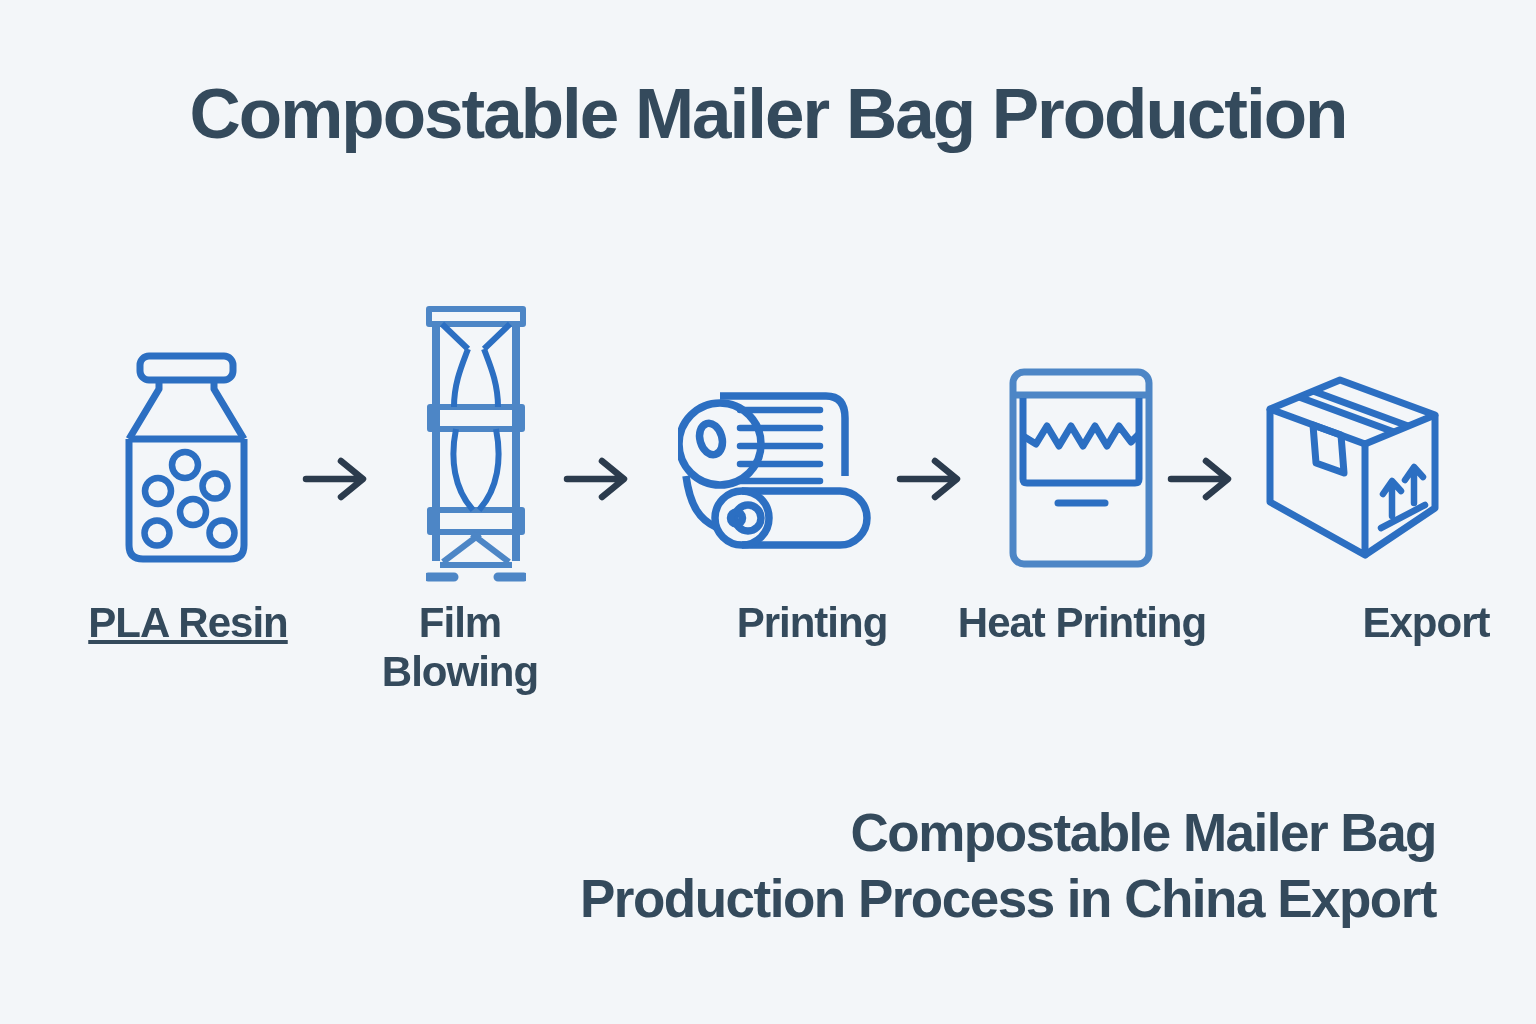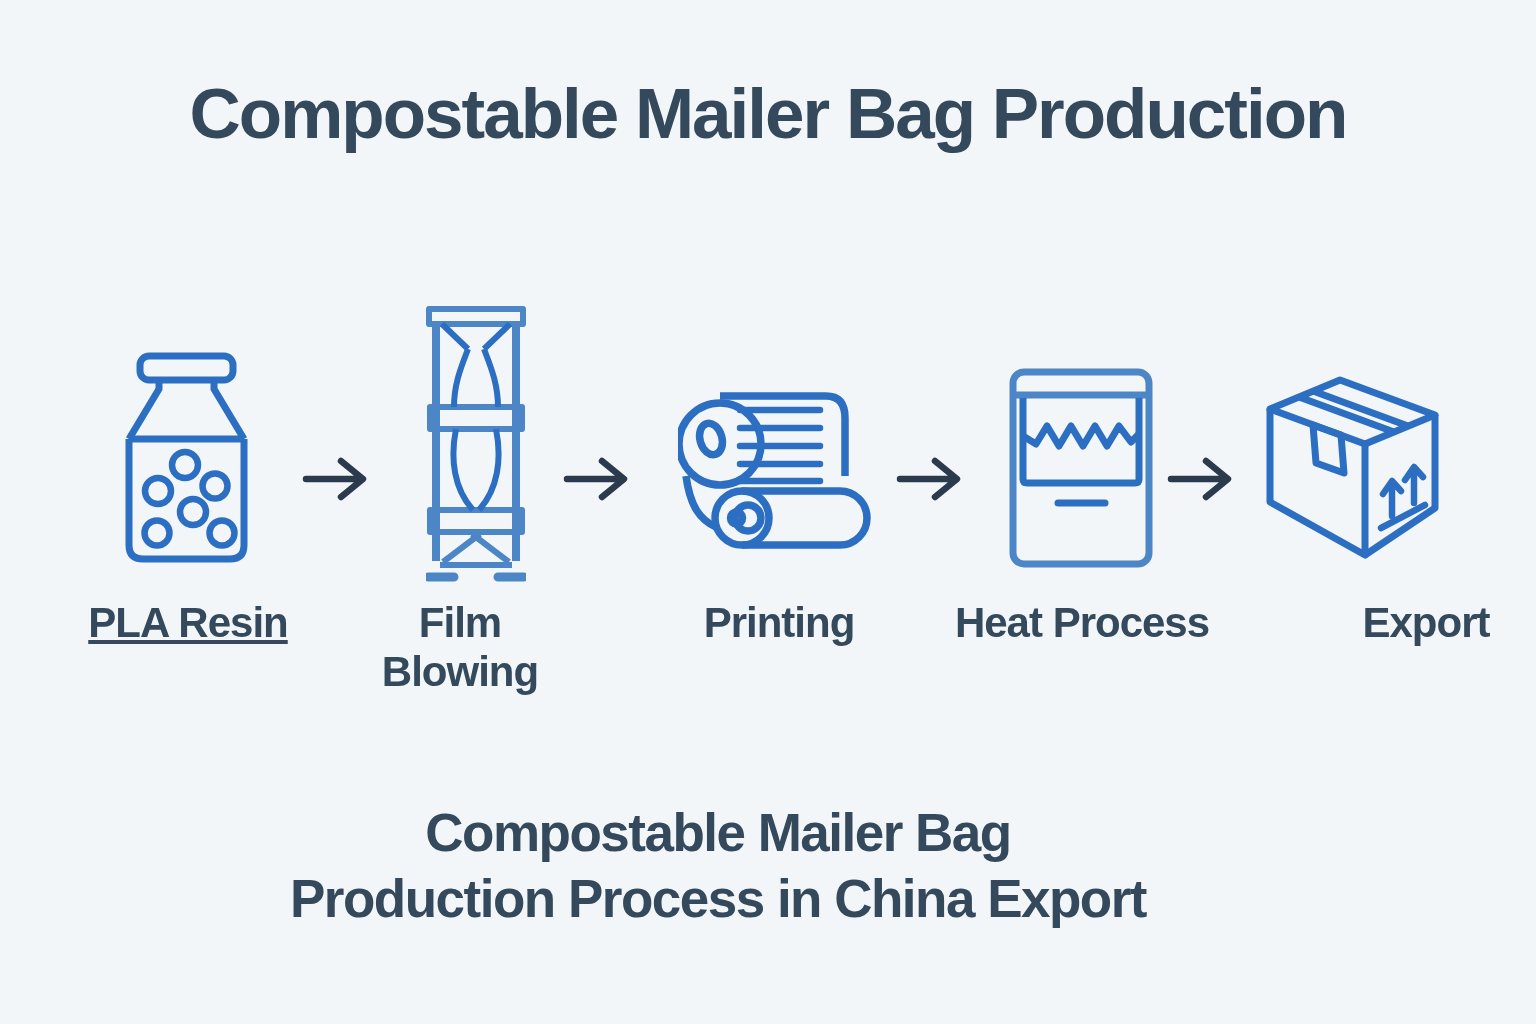--- a/index.html
+++ b/index.html
@@ -33,21 +33,21 @@
     font-size:42px;line-height:49px;font-weight:bold;letter-spacing:-1px;
   }
   .arrow{position:absolute;top:448px;width:70px;height:62px;}
   .arrow svg{display:block;width:100%;height:100%;}
 
   .caption{
     position:absolute;top:800px;left:0;width:1436px;
     text-align:center;color:var(--text-dark);
     font-size:53px;line-height:66px;font-weight:bold;letter-spacing:-1.5px;
   }
-  .caption span{display:block;}
+  .caption span{display:block;text-align:right;}
 </style>
 </head>
 <body>
 
 <div class="page">
 
   <h1 class="title">
     <span>Compostable Mailer Bag Production</span>
   </h1>
 
@@ -107,40 +107,40 @@
         <ellipse cx="33" cy="51" rx="11" ry="16" transform="rotate(-16 33 51)"></ellipse>
         <path d="M8,88 C12,118 22,132 38,139"></path>
         <path d="M64,103 L162,103 A27,27 0 0 1 162,157 L64,157"></path>
         <circle cx="64" cy="130" r="27"></circle>
         <circle cx="70" cy="130" r="13"></circle>
         <circle cx="58.5" cy="130" r="6"></circle>
       </g>
       <path class="st-p" stroke-width="6.5" stroke-linecap="round" d="M62,22 H142 M62,40 H142 M62,58 H142 M62,76 H142 M62,93 H142"></path>
     </svg>
   </div>
-  <div class="step-label" style="left:629px;width:300px;">Printing</div>
+  <div class="step-label" style="left:662px;width:300px;">Printing</div>
 
   <div class="arrow" style="left:896px;">
     <svg viewBox="0 0 70 62">
         <path class="st-a" d="M4,31 L58,31 M39,13 L61,31 L39,49" stroke-width="6.5"></path>
       </svg>
   </div>
 
   <div class="icon" style="left:1009px;top:368px;width:144px;height:200px;">
     <svg viewBox="0 0 144 200">
       <rect class="st-l" x="4" y="4" width="136" height="192" rx="11" stroke-width="7"></rect>
       <path class="st-l" d="M4,27 L140,27" stroke-width="7"></path>
       <g class="st-p" stroke-width="7">
         <path d="M14,30 L14,111 Q14,115 18,115 L126,115 Q130,115 130,111 L130,30"></path>
         <path d="M14,68 L27,76 L38,58 L50,78 L62,58 L74,78 L86,58 L98,78 L110,58 L122,74 L130,66"></path>
         <path d="M49,135 L96,135" stroke-linecap="round"></path>
       </g>
     </svg>
   </div>
-  <div class="step-label" style="left:932px;width:300px;">Heat Process</div>
+  <div class="step-label" style="left:932px;width:300px;">Heat Printing</div>
 
   <div class="arrow" style="left:1167px;">
     <svg viewBox="0 0 70 62">
         <path class="st-a" d="M4,31 L58,31 M39,13 L61,31 L39,49" stroke-width="6.5"></path>
       </svg>
   </div>
 
   <div class="icon" style="left:1255px;top:375px;width:190px;height:190px;">
     <svg viewBox="0 0 190 190">
       <g class="st-p" stroke-width="7">

